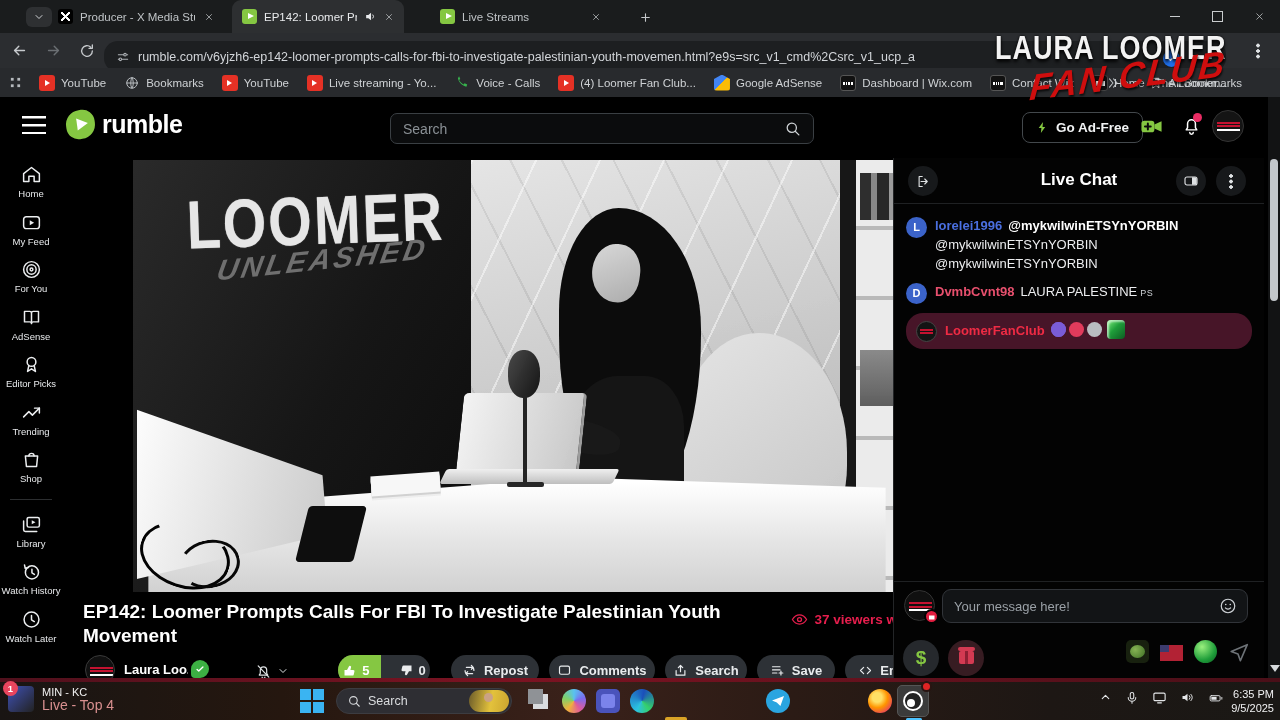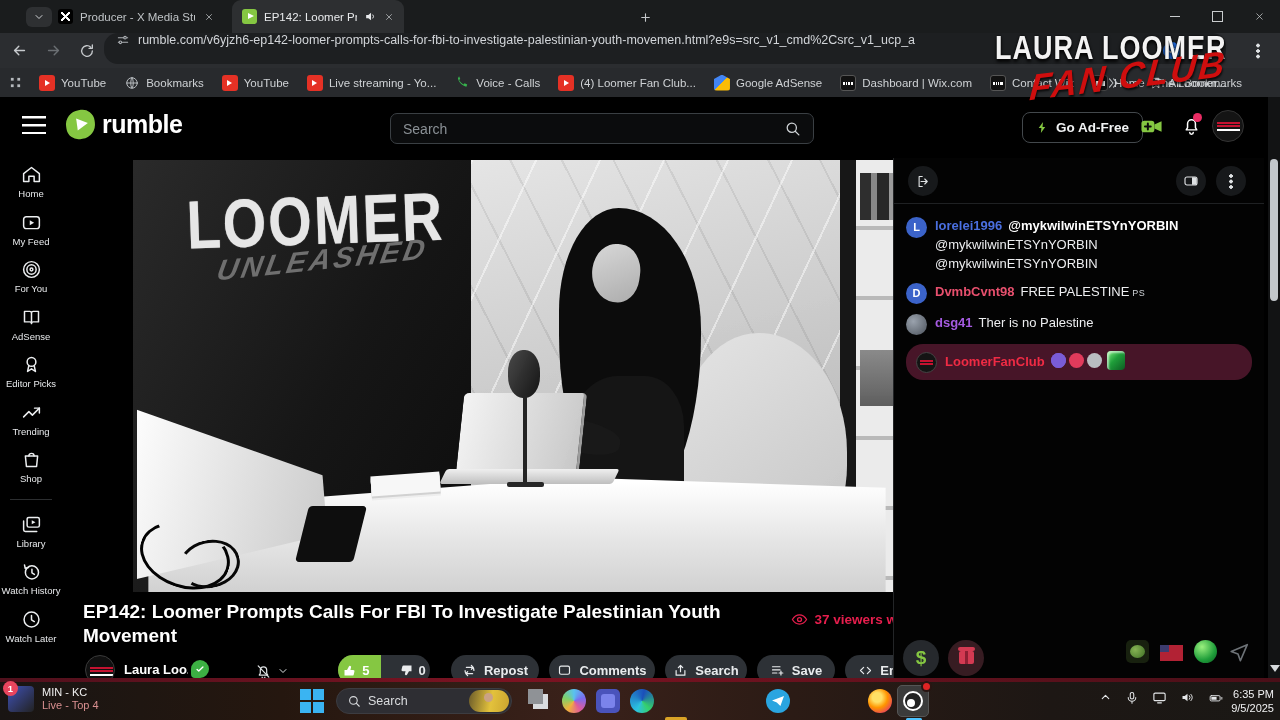--- a/index.html
+++ b/index.html
@@ -24,21 +24,21 @@
   .tab-close{width:16px;height:16px;border-radius:50%;display:flex;align-items:center;justify-content:center;color:#aeb2b5}
   .newtab{position:absolute;left:634px;top:6px;width:22px;height:22px;color:#c6c9cc;display:flex;align-items:center;justify-content:center}
   .win-controls{position:absolute;top:0;right:0;height:33px;display:flex}
   .wc{width:42px;height:33px;display:flex;align-items:center;justify-content:center;color:#c9ccce}
   .wc-min::after{content:"";width:10px;height:1.4px;background:#c9ccce}
   .wc-max::after{content:"";width:9px;height:9px;border:1.3px solid #c9ccce}
 
   .toolbar{position:absolute;left:0;top:33px;width:1280px;height:35px;background:#2b2d30;display:flex;align-items:center}
   .nav-btn{width:30px;height:28px;display:flex;align-items:center;justify-content:center;color:#c7cacd;margin-left:4px}
   .nav-btn.dim{color:#6b6f73}
-  .omnibox{position:absolute;left:104px;top:0;width:1122px;height:31px;background:#1d1f21;border-radius:14px;display:flex;align-items:flex-start;color:#d2d5d9;font-size:12.5px}
+  .omnibox{position:absolute;left:104px;top:8px;width:1122px;height:31px;background:#1d1f21;border-radius:14px;display:flex;align-items:center;color:#d2d5d9;font-size:12.5px}
   .omni-icon{margin:0 8px 0 12px;color:#aeb2b6}
   .url-text{white-space:nowrap;overflow:hidden;max-width:1020px}
   .url-badge{position:absolute;right:46px;top:9px;width:17px;height:17px;border-radius:50%;background:#1f6feb;color:#fff;display:flex;align-items:center;justify-content:center}
   .toolbar-dots{position:absolute;right:10px;top:10px;width:14px;height:16px;color:#cfd2d5}
 
   .bookmarks{position:absolute;left:0;top:68px;width:1280px;height:29px;background:#282a2d;display:flex;align-items:center;font-size:11.5px;color:#cfd2d5}
   .bm-apps{width:30px;display:flex;justify-content:center;color:#aab}
   .grid9{width:13px;height:13px;background:
     radial-gradient(circle 1.6px,#b6babe 97%,transparent) 0 0/6.5px 6.5px}
   .bm{display:flex;align-items:center;gap:6px;padding:0 9px;white-space:nowrap}
@@ -199,21 +199,21 @@
   .pthumb{position:absolute;left:2px;top:62px;width:8px;height:142px;border-radius:4px;background:#c2c6ca}
   .parrow{position:absolute;left:2px;top:568px;width:0;height:0;border-left:5px solid transparent;border-right:5px solid transparent;border-top:7px solid #d6d9dc}
 
   
   .taskbar{position:absolute;left:0;top:682px;width:1280px;height:38px;background:linear-gradient(90deg,#191513 0%,#25170f 22%,#3a211a 45%,#2b1b15 62%,#1d1714 82%,#1a1815 100%)}
   .tk-accent{position:absolute;left:0;top:-4px;width:1280px;height:4px;background:linear-gradient(90deg,#50101c,#7c1322 40%,#4a0f18)}
   .tk-widget{position:absolute;left:8px;top:4px;display:flex;gap:8px;align-items:center}
   .tkw-icon{position:relative;width:26px;height:26px;border-radius:4px;background:linear-gradient(135deg,#3f51b5,#222);}
   .tkw-badge{position:absolute;left:-5px;top:-5px;min-width:15px;height:15px;border-radius:50%;background:#e8455e;color:#fff;font-size:9.5px;font-weight:700;display:flex;align-items:center;justify-content:center}
   .tkw-l1{font-size:11px;color:#f0f0f0;line-height:13px}
-  .tkw-l2{font-size:11px;color:#d99090;line-height:13px}
+  .tkw-l2{font-size:14px;color:#d99090;line-height:13px}
   .tk-ic{position:absolute;top:7px;width:24px;height:24px}
   .win-logo{display:grid;grid-template-columns:11px 11px;grid-template-rows:11px 11px;gap:1.5px}
   .win-logo span{background:#3ab4f2}
   .tk-search{position:absolute;left:336px;top:6px;width:176px;height:26px;border-radius:13px;background:#2e2e33;border:1px solid #3c3c41;display:flex;align-items:center;color:#d9dbde;font-size:12.5px;overflow:hidden}
   .tk-search svg{margin:0 7px 0 10px}
   .tk-person{position:absolute;right:2px;top:1px;width:40px;height:22px;border-radius:11px;background:linear-gradient(100deg,#6b5b2a,#e3c23c 55%,#caa42f);overflow:hidden}
   .tk-person::after{content:"";position:absolute;left:15px;top:3px;width:9px;height:9px;border-radius:50%;background:#caa284}
   .taskview{display:grid;place-items:center}
   .tv-sq{width:15px;height:15px;background:#d9dbde;position:relative}
   .tv-sq::after{content:"";position:absolute;left:-5px;top:-5px;width:15px;height:15px;background:#8f9296}
@@ -264,20 +264,29 @@
             <path d="M4 9v6h4l5 4V5L8 9H4z" fill="currentColor" stroke="none"></path>
             <path d="M16.5 9a4.5 4.5 0 010 6" stroke-width="1.8"></path>
           </svg>
         </span>
       <span class="tab-close">
           <svg class="i" width="10" height="10" viewBox="0 0 24 24">
             <path d="M6 6l12 12M18 6L6 18"></path>
           </svg>
         </span>
     </div>
+    <div class="tab" style="left:430px;width:190px">
+      <span class="fav fav-rumble"></span>
+      <span class="tab-title">Live Streams</span>
+      <span class="tab-close" style="margin-left:52px">
+          <svg class="i" width="10" height="10" viewBox="0 0 24 24">
+            <path d="M6 6l12 12M18 6L6 18"></path>
+          </svg>
+        </span>
+    </div>
     <div class="newtab">
         <svg class="i" width="13" height="13" viewBox="0 0 24 24">
           <path d="M12 5v14M5 12h14"></path>
         </svg>
       </div>
     <div class="win-controls">
       <div class="wc wc-min"></div>
       <div class="wc wc-max"></div>
       <div class="wc">
           <svg class="i" width="11" height="11" viewBox="0 0 24 24" style="stroke-width:1.6">
@@ -624,52 +633,66 @@
     </div>
 
     <div class="chat">
       <div class="lc-head">
         <div class="lc-collapse">
             <svg class="i" width="15" height="15" viewBox="0 0 24 24" style="stroke-width:1.8">
               <path d="M10 4H5v16h5"></path>
               <path d="M14 8l4 4-4 4M8 12h10"></path>
             </svg>
           </div>
+        <div class="lc-title">Live Chat</div>
         <div class="lc-theater">
             <svg class="i" width="16" height="16" viewBox="0 0 24 24" style="stroke-width:1.7">
               <rect x="3" y="6" width="18" height="12" rx="3"></rect>
               <path d="M13.5 6.5h4.5a2.5 2.5 0 012.5 2.5v6a2.5 2.5 0 01-2.5 2.5h-4.5z" fill="currentColor" stroke="none"></path>
             </svg>
           </div>
         <div class="lc-menu">
             <span class="dots-v"></span>
           </div>
       </div>
 
       <div class="lc-msgs">
         <div class="msg">
           <span class="mav" style="background:#3b63c9">L</span>
           <span class="mtext"><span class="uname" style="color:#4a6fe0">lorelei1996</span><span class="mention-b">@mykwilwinETSYnYORBIN</span> <span>@mykwilwinETSYnYORBIN @mykwilwinETSYnYORBIN</span></span>
         </div>
         <div class="msg">
           <span class="mav" style="background:#3b63c9">D</span>
-          <span class="mtext"><span class="uname" style="color:#e8506e">DvmbCvnt98</span><span>FREE PALESTINE</span><span class="suffix">PS</span></span>
-        </div>
-        <div class="msg">
-          <span class="mav" style="background:radial-gradient(circle at 35% 35%,#9aa2ad,#4c535c)"></span>
-          <span class="mtext"><span class="uname" style="color:#a55be0">dsg41</span><span>Ther is no Palestine</span></span>
+          <span class="mtext"><span class="uname" style="color:#e8506e">DvmbCvnt98</span><span>LAURA PALESTINE</span><span class="suffix">PS</span></span>
         </div>
         <div class="msg msg-h">
           <span class="mav" style="background:#141414;border:1px solid #444">
               <span class="mini-loomer" style="position:static;width:13px;height:6px;display:block"></span>
             </span>
           <span class="mtext"><span class="uname" style="color:#ef2b44">LoomerFanClub</span><span class="badge b-purple"></span><span class="badge b-red"></span><span class="badge b-gray"></span><span class="emote em-gem"></span></span>
         </div>
       </div>
 
+      <div class="lc-inwrap">
+        <div class="lc-inavatar">
+            <span class="mini-loomer" style="left:4px;top:11px"></span>
+          </div>
+        <div class="lc-inbadge"></div>
+        <div class="lc-input">
+          <input type="text" placeholder="Your message here!" style="">
+          <span class="lc-smiley">
+              <svg class="i" width="18" height="18" viewBox="0 0 24 24" style="stroke-width:1.6">
+                <circle cx="12" cy="12" r="9"></circle>
+                <circle cx="9" cy="10" r="1.1" fill="currentColor" stroke="none"></circle>
+                <circle cx="15" cy="10" r="1.1" fill="currentColor" stroke="none"></circle>
+                <path d="M8.5 14.5a4.6 4.6 0 007 0"></path>
+              </svg>
+            </span>
+        </div>
+      </div>
 
       <div class="lc-bottom">
         <div class="cbtn cbtn-rant">$</div>
         <div class="cbtn cbtn-gift">
             <span class="gift-ic"></span>
           </div>
       </div>
       <div class="lc-shortcuts">
         <span class="sc-em em-pepe2"></span>
         <span class="sc-em em-flag em-flag2"></span>

